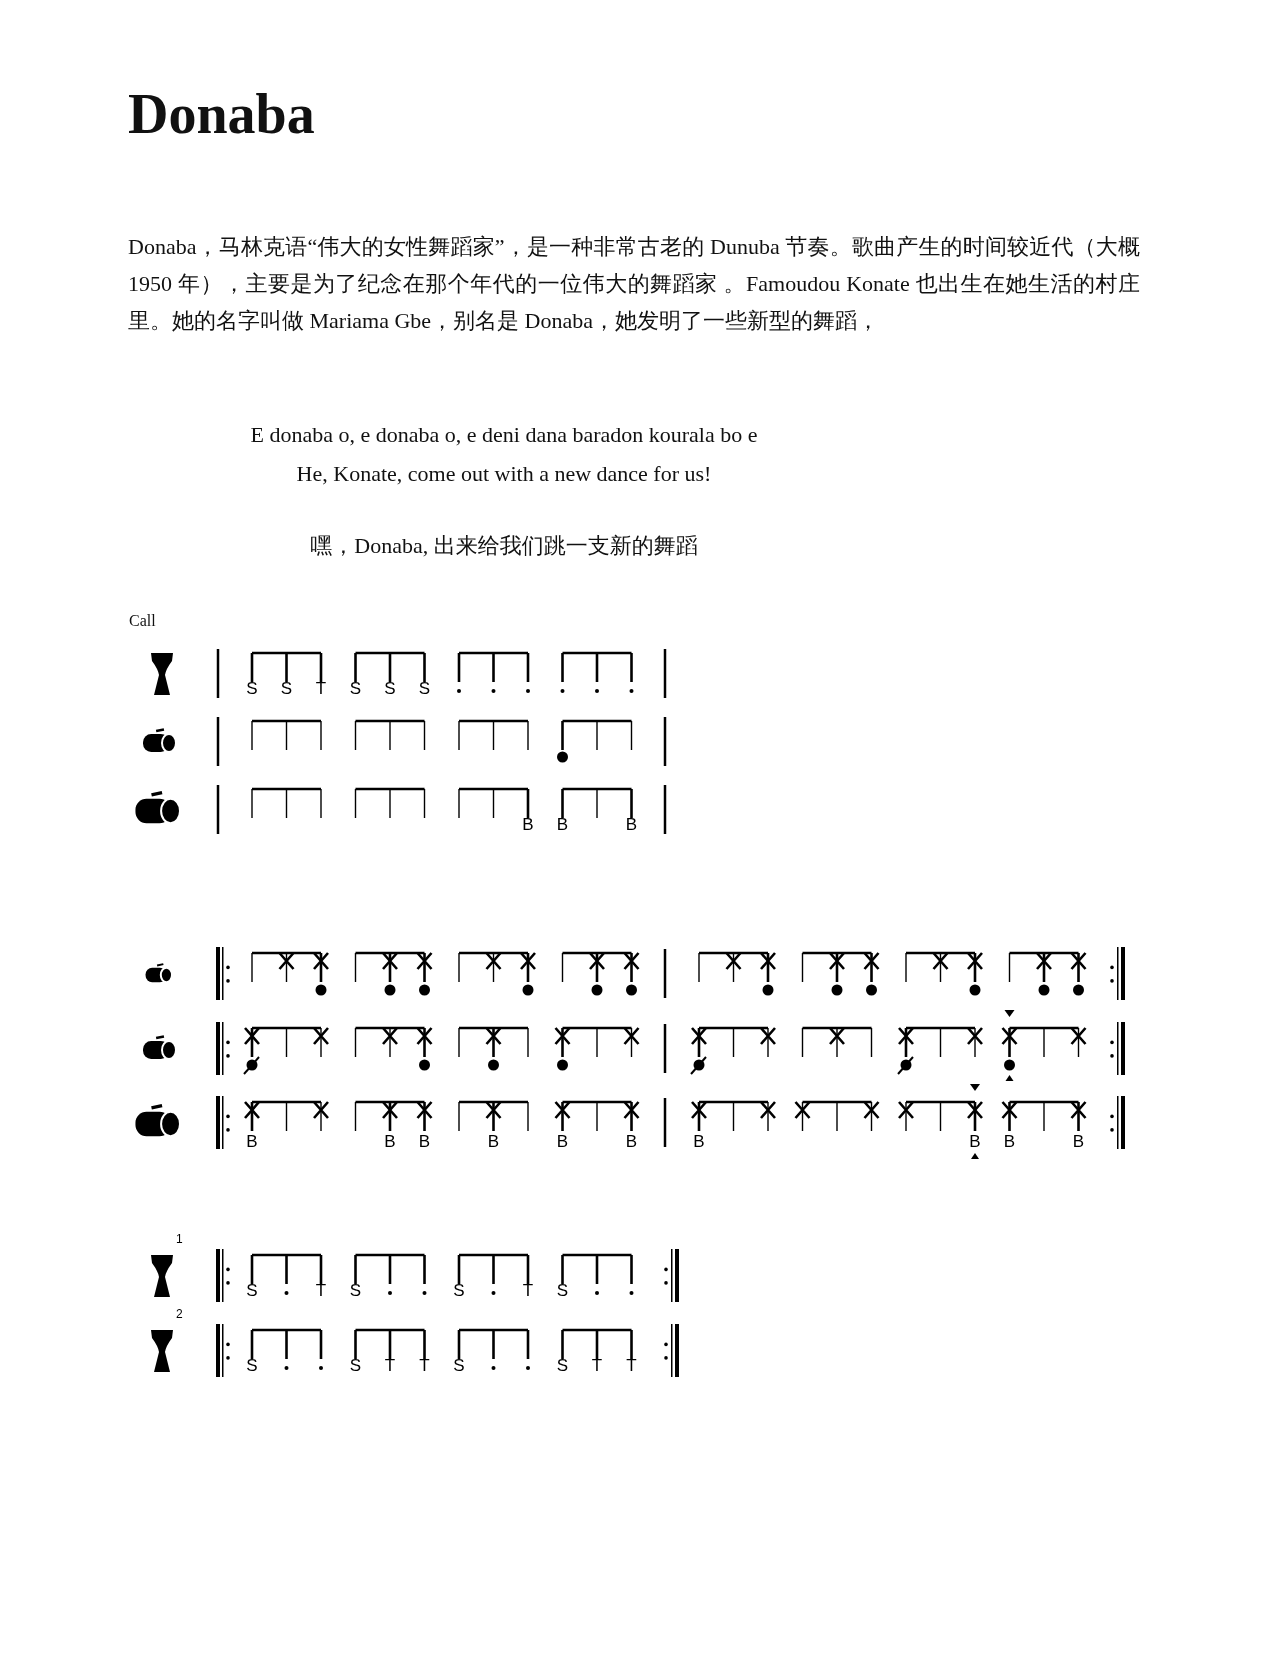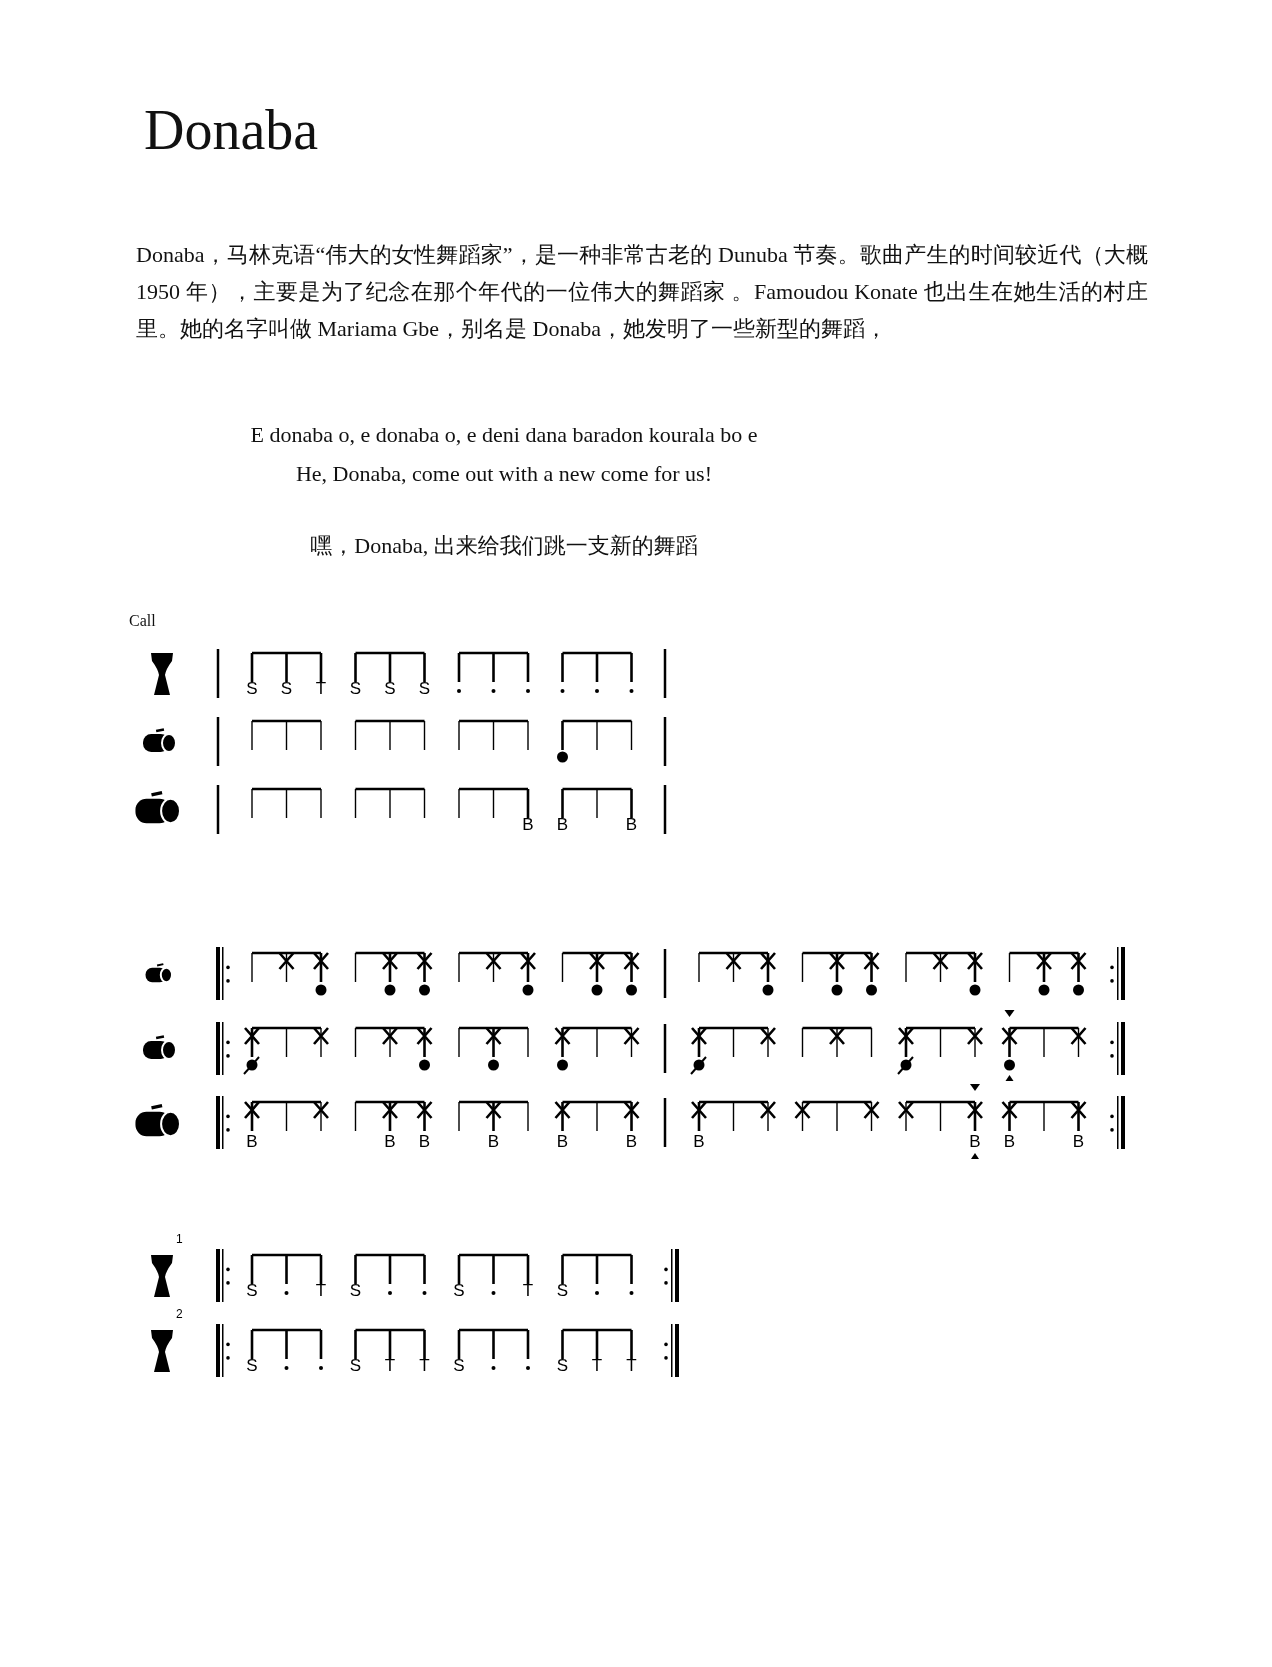--- a/index.html
+++ b/index.html
@@ -1,37 +1,37 @@
 <!DOCTYPE html>
 <html><head>
 <meta charset="utf-8">
 <style>
   html, body { margin: 0; padding: 0; background: #ffffff; }
   body { width: 1272px; height: 1667px; position: relative; overflow: hidden;
          font-family: "Liberation Serif", "DejaVu Serif", serif; color: #111; }
-  .title { position: absolute; left: 128px; top: 82px; font-size: 56px; line-height: 64px; margin: 16px; font-weight: normal; }
+  .title { position: absolute; left: 128px; top: 82px; font-size: 56px; line-height: 64px; margin: 0; font-weight: bold; }
   .intro { position: absolute; left: 128px; top: 228px; width: 1012px; font-size: 22px; line-height: 37px;
-           text-align: justify; margin: 8px; }
+           text-align: justify; margin: 0; }
   .lyrics { position: absolute; left: 0; width: 1008px; text-align: center; font-size: 22px; line-height: 30px; margin: 0; }
   .lyric-1 { top: 420px; }
   .lyric-2 { top: 459px; }
   .lyric-3 { top: 531px; }
   .call-label { position: absolute; left: 129px; top: 606px; font-size: 16px; line-height: 30px; }
   svg.notation { position: absolute; left: 0; top: 0; width: 1272px; height: 1667px; pointer-events: none; }
   svg text { font-family: "Liberation Sans", "DejaVu Sans", sans-serif; }
 </style>
 </head>
 <body>
 
 <h1 class="title">Donaba</h1>
 
 <p class="intro">Donaba，马林克语“伟大的女性舞蹈家”，是一种非常古老的 Dunuba 节奏。歌曲产生的时间较近代（大概 1950 年），主要是为了纪念在那个年代的一位伟大的舞蹈家 。Famoudou Konate 也出生在她生活的村庄里。她的名字叫做 Mariama Gbe，别名是 Donaba，她发明了一些新型的舞蹈，</p>
 
 <p class="lyrics lyric-1">E donaba o, e donaba o, e deni dana baradon kourala bo e</p>
-<p class="lyrics lyric-2">He, Donaba, come out with a new come for us!</p>
+<p class="lyrics lyric-2">He, Konate, come out with a new dance for us!</p>
 <p class="lyrics lyric-3">嘿，Donaba, 出来给我们跳一支新的舞蹈</p>
 
 <div class="call-label">Call</div>
 
 <svg class="notation" id="notation" xmlns="http://www.w3.org/2000/svg" viewBox="0 0 1272 1667">
     <g>
       <g>
         <g>
           <path d="M151,653 L173,653 L172,661 Q166,669 165,675 L170,695 L154,695 L159,675 Q158,669 152,661 Z" fill="#000000"></path>
         </g>

